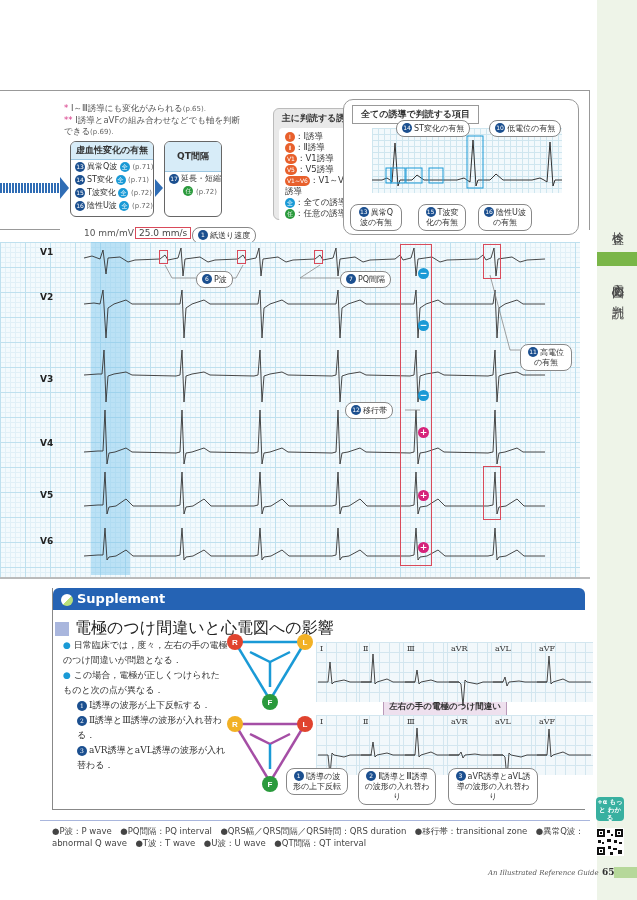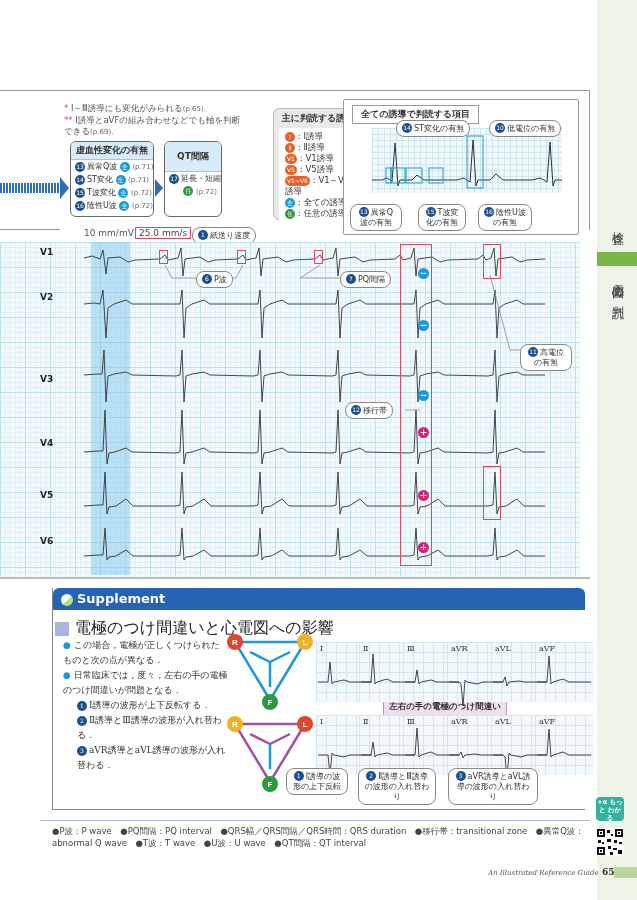--- a/index.html
+++ b/index.html
@@ -23,21 +23,21 @@
   .badge-all { display: inline-block; width: 10px; height: 10px; border-radius: 50%; background: #1a9ad6; color: #fff; font-size: 6px; text-align: center; line-height: 10px; vertical-align: middle; }
   .badge-any { display: inline-block; width: 10px; height: 10px; border-radius: 50%; background: #2a9a3c; color: #fff; font-size: 6px; text-align: center; line-height: 10px; vertical-align: middle; }
   .badge-o { display: inline-block; min-width: 10px; height: 10px; border-radius: 5px; background: #e8602c; color: #fff; font-size: 6px; text-align: center; line-height: 10px; vertical-align: middle; padding: 0 2px; }
   .ref { font-size: 7px; color: #666; }
   .arrow-stripe { height: 10px; background: repeating-linear-gradient(90deg, #2f6db5 0 2px, #fff 2px 3px); }
   .legend-box { background: #e9e9e9; border-radius: 6px; border: 1px solid #bbb; margin-left: 33px; }
   .legend-box .hd { font-size: 9px; font-weight: bold; text-align: center; padding: 3px 0; }
   .legend-box .inner { background: #fff; margin: 0 5px 5px 5px; border-radius: 4px; padding: 3px 6px; }
   .legend-box .row { font-size: 8.5px; line-height: 11px; }
 
-  .item-box { border: 1px solid #999; border-radius: 2px; background: #fff; }
+  .item-box { border: 1px solid #999; border-radius: 10px; background: #fff; }
   .callout { border: 1px solid #888; border-radius: 8px; background: #fff; font-size: 8px; text-align: center; line-height: 10px; padding: 2px 5px; position: absolute; white-space: nowrap; }
 
   
   #ecg-area { left: 0; top: 242px; width: 580px; height: 335px;
     background-color: #f3fafd;
     background-image:
       linear-gradient(#bfe0ee 1px, transparent 1px),
       linear-gradient(90deg, #bfe0ee 1px, transparent 1px),
       linear-gradient(#e1f0f7 1px, transparent 1px),
       linear-gradient(90deg, #e1f0f7 1px, transparent 1px);
@@ -202,22 +202,22 @@
 </div>
 <div id="ecg-bottom-line" class="abs"></div>
 
 <div id="supp" class="abs">
   <div id="supp-head">
     <span style="display:inline-block;width:12px;height:12px;border-radius:6px;background:linear-gradient(135deg,#fff 50%,#b8e07a 50%);vertical-align:middle;margin-right:4px;"></span><span>Supplement</span>
   </div>
   <div class="abs" style="left:2px;top:30px;"><span class="sq"></span><span id="supp-title">電極のつけ間違いと心電図への影響</span></div>
 
   <div class="abs body-text" style="left:10px;top:50px;width:165px;">
+    <div><span class="bullet">●</span> <span>日常臨床では，度々，左右の手の電極のつけ間違いが問題となる．</span></div>
     <div><span class="bullet">●</span> <span>この場合，電極が正しくつけられたものと次の点が異なる．</span></div>
-    <div><span class="bullet">●</span> <span>日常臨床では，度々，左右の手の電極のつけ間違いが問題となる．</span></div>
     <div style="padding-left:14px;"><span class="num">1</span><span>Ⅰ誘導の波形が上下反転する．</span></div>
     <div style="padding-left:14px;"><span class="num">2</span><span>Ⅱ誘導とⅢ誘導の波形が入れ替わる．</span></div>
     <div style="padding-left:14px;"><span class="num">3</span><span>aVR誘導とaVL誘導の波形が入れ替わる．</span></div>
   </div>
 
   <svg class="abs" style="left:172px;top:44px;" width="95" height="170">
     <g stroke="#1a9ad6" stroke-width="2.5" fill="none">
       <line x1="10" y1="10" x2="80" y2="10"></line>
         <line x1="10" y1="10" x2="45" y2="68"></line>
         <line x1="80" y1="10" x2="45" y2="68"></line>

